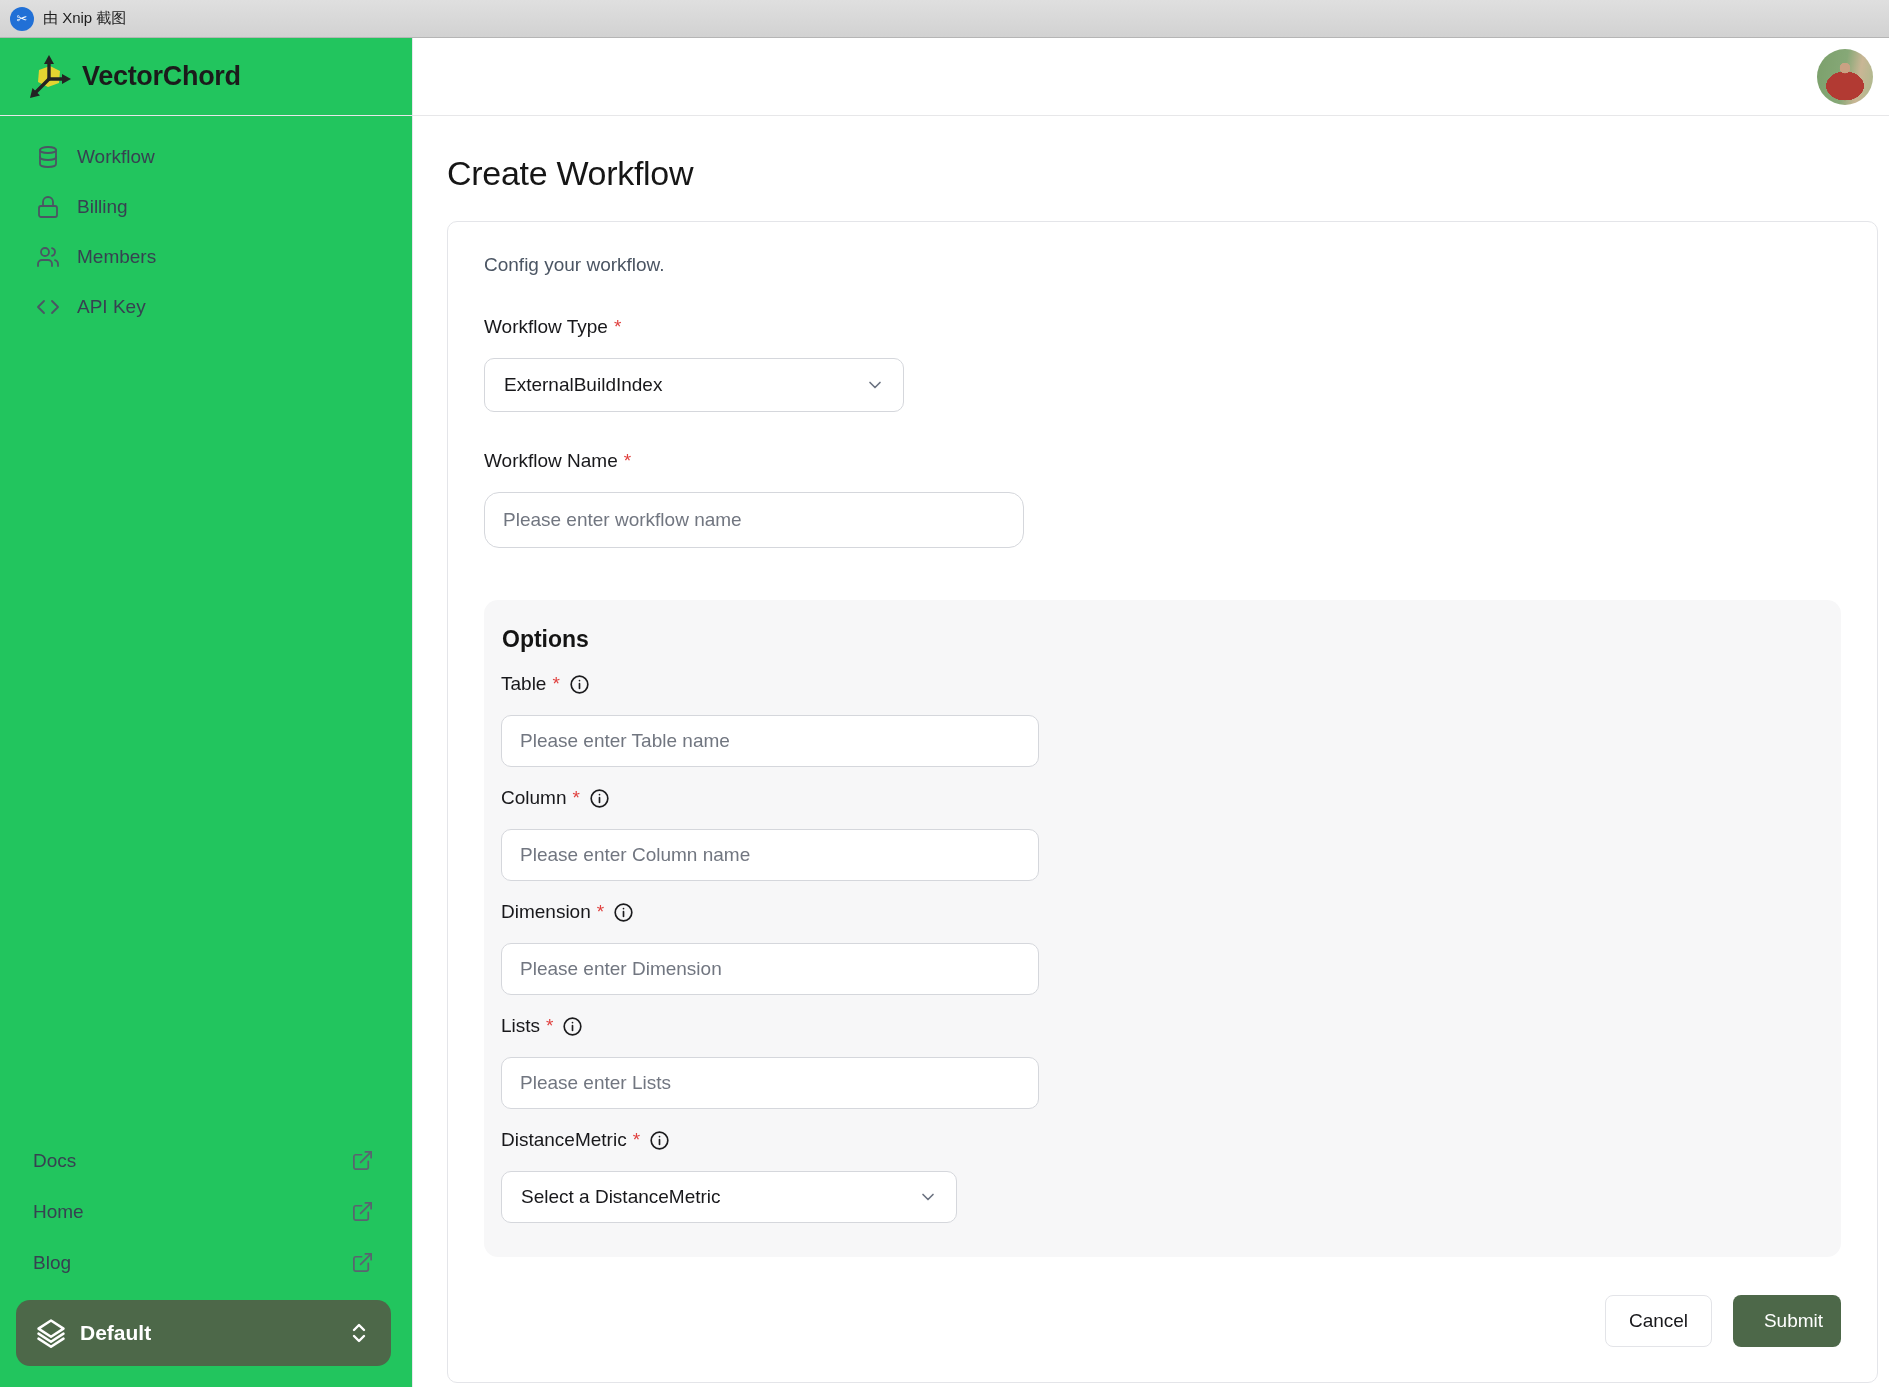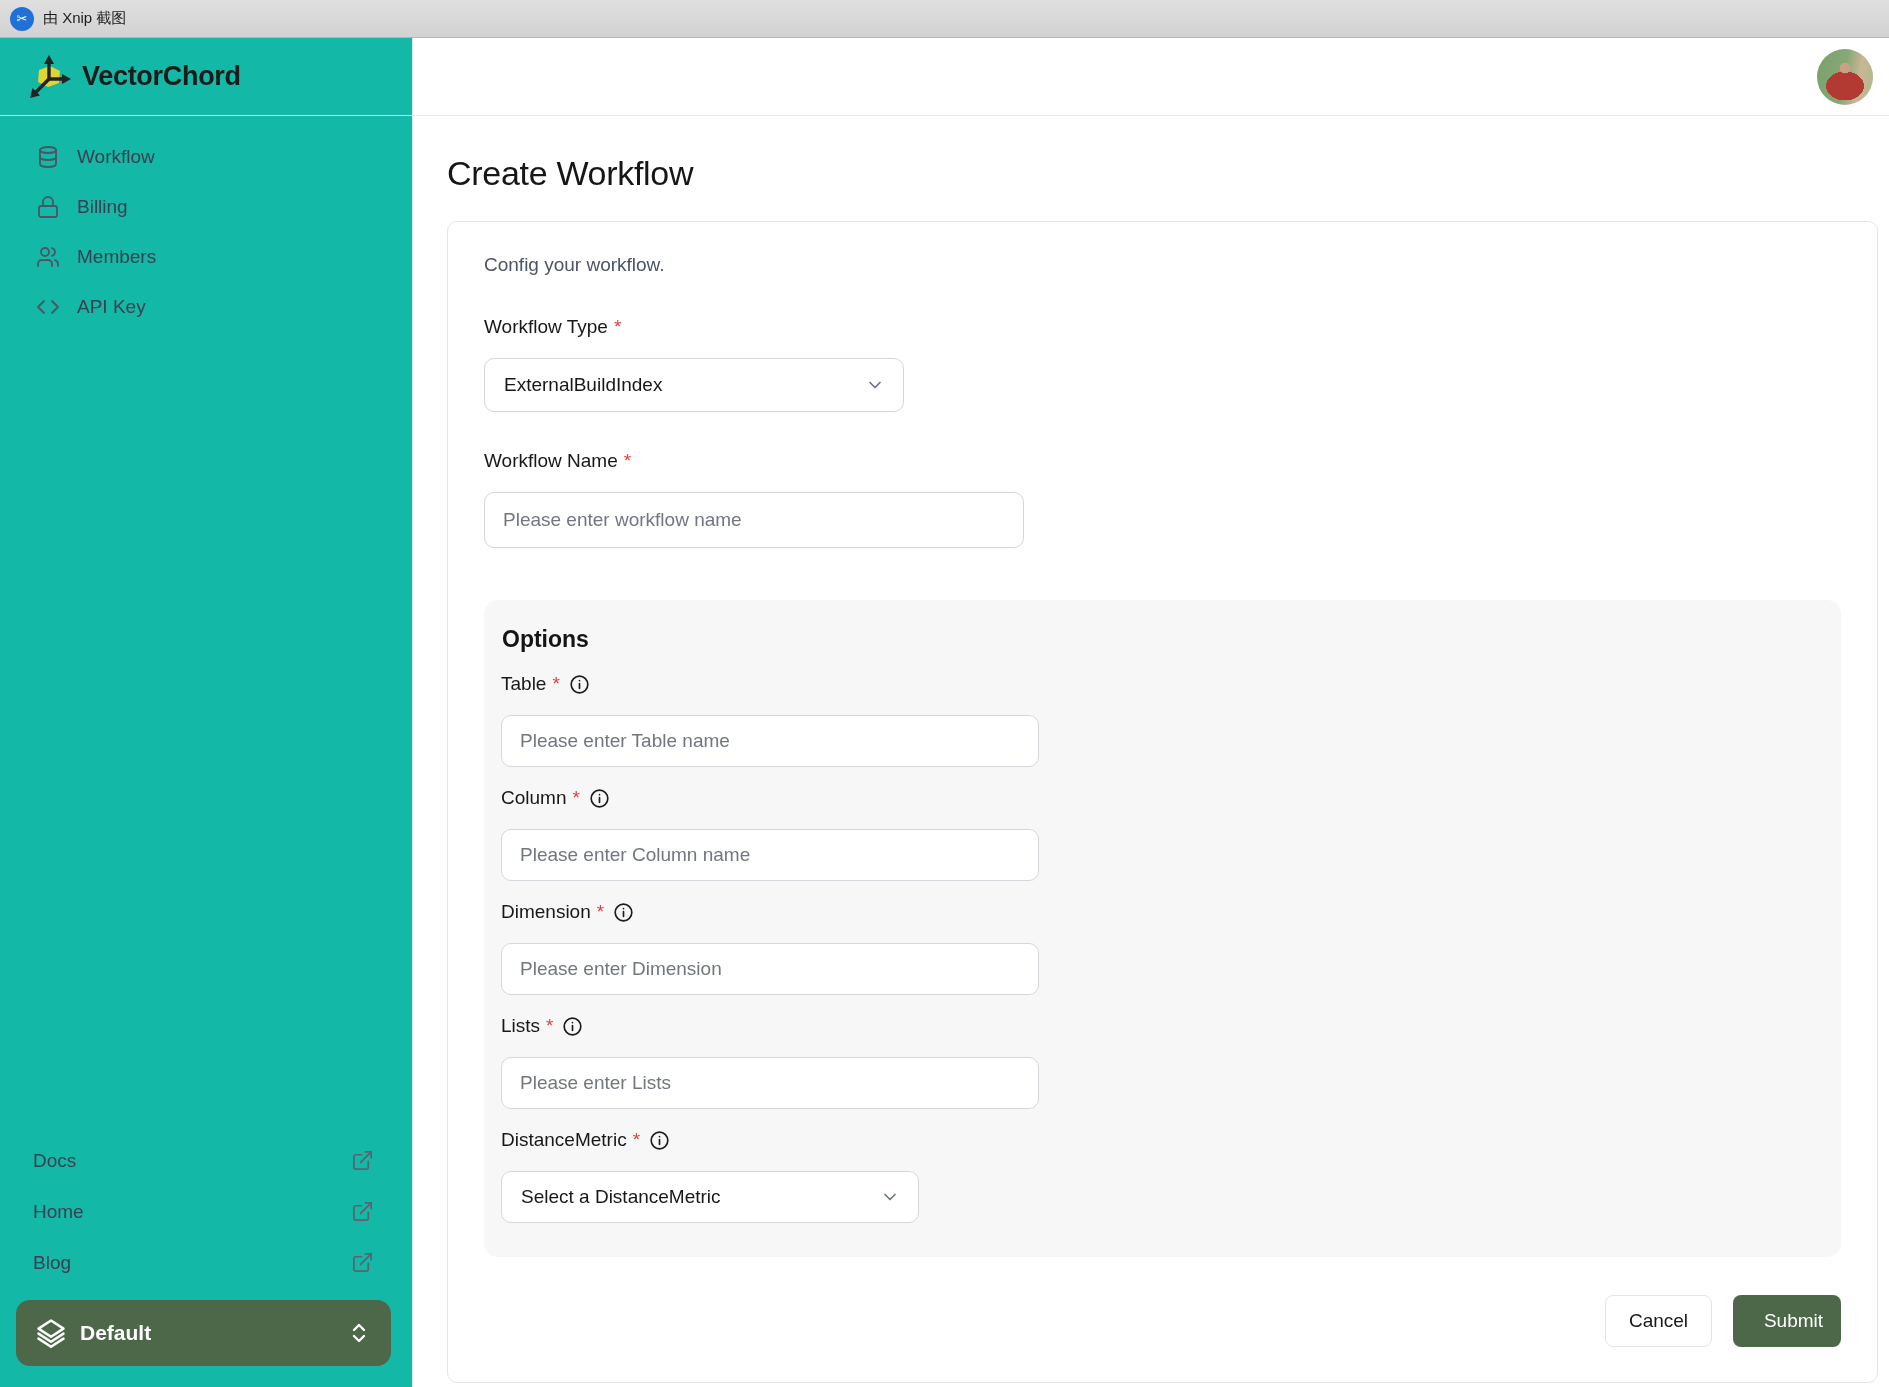--- a/index.html
+++ b/index.html
@@ -11,21 +11,21 @@
   .titlebar { height:38px; flex:0 0 38px; background:linear-gradient(#dfdfdf,#d2d2d2);
               border-bottom:1px solid #b5b5b5; display:flex; align-items:center; padding-left:10px; }
   .xnip-icon { width:24px; height:24px; border-radius:50%; background:#2170d6; color:#fff;
                display:flex; align-items:center; justify-content:center; font-size:13px; line-height:1; }
   .titlebar-text { margin-left:9px; font-size:15px; color:#1c1c1c; }
 
   
   .app { flex:1; display:flex; min-height:0; }
 
   
-  .sidebar { width:413px; flex:0 0 413px; background:#14b8a6; border-right:1px solid #e5e7eb;
+  .sidebar { width:413px; flex:0 0 413px; background:#22c55e; border-right:1px solid #e5e7eb;
              display:flex; flex-direction:column; }
   .logo-row { height:78px; flex:0 0 78px; border-bottom:1px solid #e7e7e9; display:flex;
               align-items:center; padding-left:26px; }
   .brand-name { font-size:27px; font-weight:600; color:#1b1b1b; margin-left:6px; letter-spacing:-0.3px; }
   .nav { padding-top:16px; }
   .nav-item { height:50px; display:flex; align-items:center; padding-left:36px; cursor:pointer; }
   .nav-item .icn { width:24px; height:24px; color:#4b5563; flex:0 0 24px; }
   .nav-item .lbl { margin-left:17px; font-size:19px; color:#374151; }
   .side-spacer { flex:1; }
   .side-link { height:51px; display:flex; align-items:center; justify-content:space-between;
@@ -68,21 +68,21 @@
                 font-size:19px; color:#18181b; font-family:"Liberation Sans", sans-serif; outline:none; }
   .text-input::placeholder { color:#717680; opacity:1; }
 
   .mt40 { margin-top:40px; } .mt38 { margin-top:38px;align-items:flex-end; } .mb20 { margin-bottom:20px; }
 
   .options-panel { margin-top:52px; background:#f7f7f8; border-radius:14px; padding:26px 16px 34px 17px; }
   .options-title { font-size:23px; font-weight:700; color:#141414; margin-bottom:14px; margin-left:1px; }
   .opt-field { margin-top:20px; }
   .opt-field:first-of-type { margin-top:12px; }
   .opt-field .text-input { width:538px; height:52px; display:block; margin-top:20px; }
-  .opt-field .select-box { width:418px; height:52px; margin-top:20px; }
+  .opt-field .select-box { width:456px; height:52px; margin-top:20px; }
 
   .actions { margin-top:38px; display:flex; justify-content:flex-end; gap:21px; }
   .btn { height:52px; border-radius:8px; font-size:19px; cursor:pointer;
          font-family:"Liberation Sans", sans-serif; display:flex; align-items:center; justify-content:center; }
   .btn-cancel { width:107px; background:#fff; border:1px solid #e3e4e8; color:#18181b; }
   .btn-submit { width:108px; background:var(--green); border:none; color:#fff; font-weight:500;padding-left:13px; }
 
   :root { --green:#4d6849; --red:#e0413f; }
   svg { display:block; }
 </style>
@@ -236,21 +236,21 @@
                   <polyline points="6 9 12 15 18 9"></polyline>
                 </svg>
             </span>
           </div>
 
           
           <div class="field-label mt38 mb20">
             <span>Workflow Name</span>
             <span class="req">*</span>
           </div>
-          <input class="text-input" style="width: 540px; height: 56px;" type="text" placeholder="Please enter workflow name">
+          <input class="text-input" style="width: 540px; height: 56px; border-radius: 15px;" type="text" placeholder="Please enter workflow name">
 
           
           <div class="options-panel">
             <div class="options-title">Options</div>
 
             <div class="opt-field">
               <div class="field-label">
                 <span>Table</span>
                 <span class="req">*</span>
                 <span class="info-icon">

